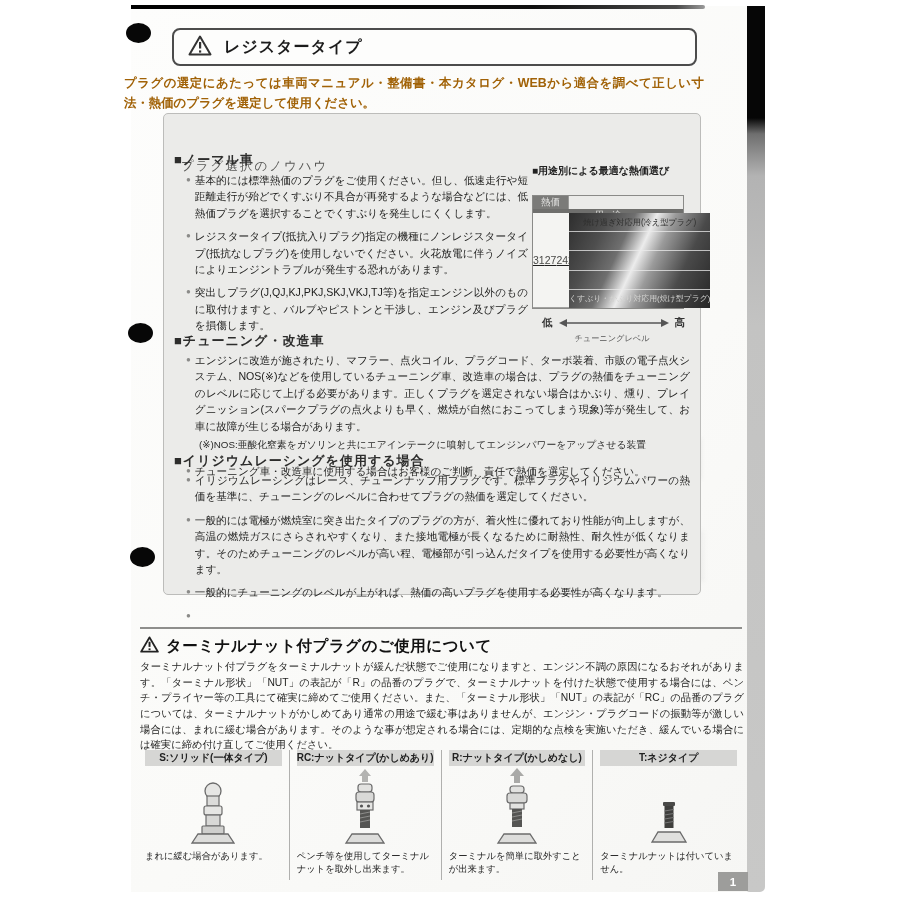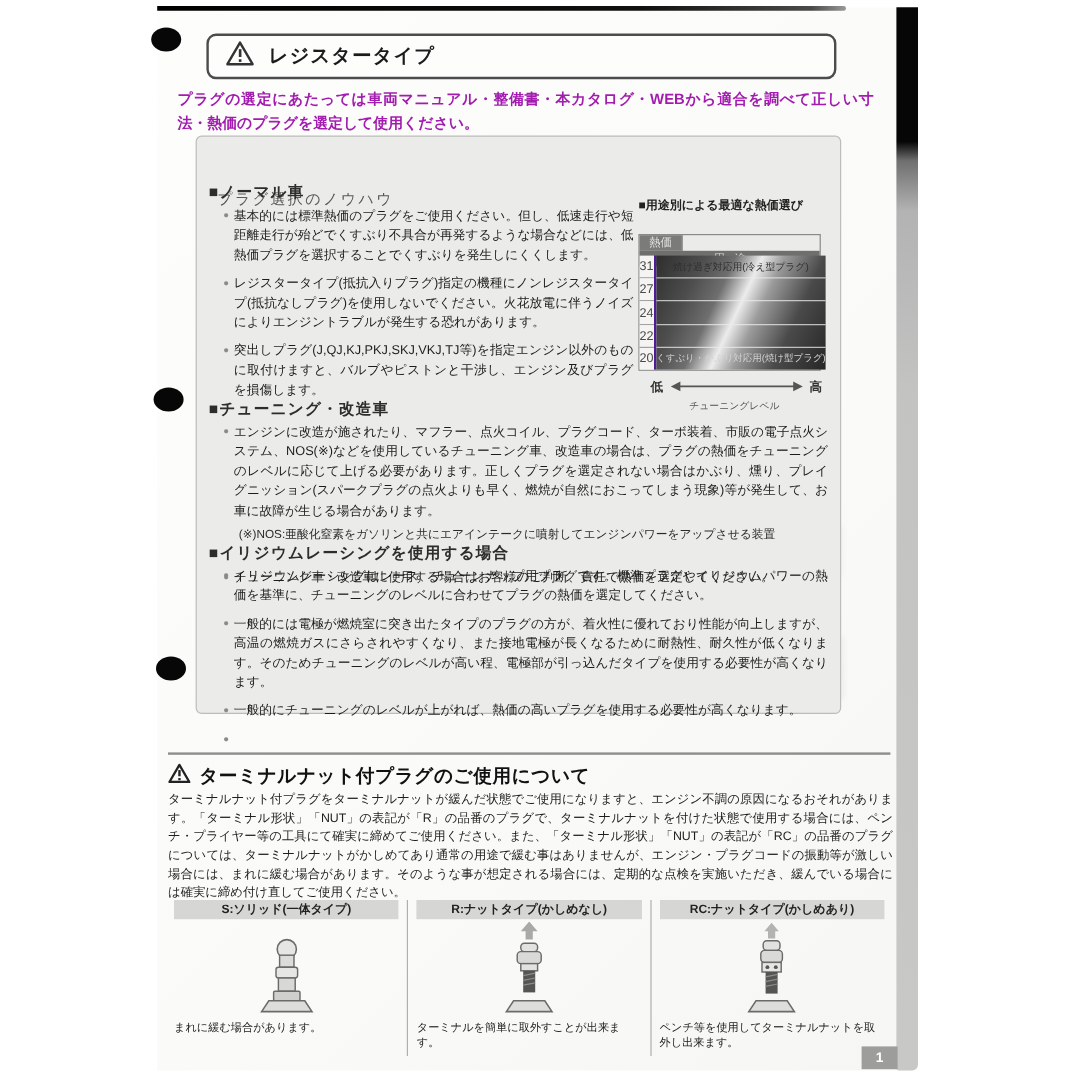--- a/index.html
+++ b/index.html
@@ -28,47 +28,47 @@
             background:repeating-linear-gradient(90deg,#777 0 8px,transparent 8px 12px); opacity:.07; }
   .bleed3 { left:618px; top:530px; width:86px; height:52px;
             background:linear-gradient(135deg,#888,#bbb 50%,#999); opacity:.10; }
 
   
   .warn-box { position:absolute; left:172px; top:28px; width:525px; height:38px;
               border:2px solid #4c4c4c; border-radius:8px; background:#fdfdfc;
               display:flex; align-items:center; padding-left:14px; gap:12px; }
   .warn-title { font-size:16px; font-weight:bold; color:#1b1b1b; letter-spacing:1px; }
 
-  .intro { position:absolute; left:148px; top:74px; width:580px;
-           font-size:12.4px; font-weight:bold; line-height:1.6; color:#a21caf; text-align:justify; }
+  .intro { position:absolute; left:124px; top:74px; width:580px;
+           font-size:12.4px; font-weight:bold; line-height:1.6; color:#a16207; text-align:justify; }
 
   
   .knowhow { position:absolute; left:163px; top:113px; width:538px; height:482px;
              background:#ebebe9; border:1px solid #bcbcba; border-radius:5px; }
   .kh-title { position:absolute; left:17px; top:12px; font-size:12.5px; color:#585856; letter-spacing:2px;margin-top:32px; }
   .kh-sec { position:absolute; font-size:13px; font-weight:bold; color:#2d2d2c; letter-spacing:1px; }
   .sec1 { left:10px; top:37px; } .sec2 { left:10px; top:218px; } .sec3 { left:10px; top:338px; }
   .kh-list { position:absolute; }
   .list1 { left:22px; top:58px;  width:342px; }
   .list2 { left:22px; top:238px; width:504px; }
   .list3 { left:22px; top:358px; width:504px; }
   .bullet { display:flex; gap:4px; margin-bottom:7px; }
   .bullet .dot { font-size:8px; color:#8b8b89; line-height:1; margin-top:4px; flex:0 0 auto; }
   .bullet .btxt { font-size:10.6px; line-height:1.55; color:#1c1c1b; text-align:justify; word-break:break-all; }
-  .kh-note { margin:-2px 0 21px 13px; font-size:9.8px; color:#2a2a29; }
+  .kh-note { margin:-2px 0 11px 13px; font-size:9.8px; color:#2a2a29; }
 
   
   .heat-block { position:absolute; left:368px; top:50px; width:160px; }
   .ht-title { font-size:10px; font-weight:bold; color:#222; white-space:nowrap; margin-bottom:17px; }
   .ht-grid { width:152px; border:1px solid #8a8a88; }
   .ht-header { display:flex; height:17px;flex-direction:column; }
   .ht-hc1 { width:36px; background:#7b7b79; color:#e3e3e1; font-size:9.5px; display:flex; align-items:center; justify-content:center; border-right:1px solid #9a9a98; }
   .ht-hc2 { flex:1; background:#6f6f6d; color:#d5d5d3; font-size:9.5px; letter-spacing:8px; text-indent:8px; display:flex; align-items:center; justify-content:center; }
   .ht-body { display:flex; height:95px; }
-  .ht-nums { width:36px; display:flex; flex-direction:column; border-right:2px solid #4c1d95; }
+  .ht-nums { width:36px; display:flex; flex-direction:row; border-right:2px solid #4c1d95;text-decoration:underline; }
   .ht-num { flex:1; background:#f4f4f2; border-bottom:1px solid #a2a2a0; font-size:10.5px; color:#4a4a48;
             display:flex; align-items:center; justify-content:center; }
   .ht-num:last-child { border-bottom:none; }
   .ht-usage { flex:1; display:flex; flex-direction:column;
               background:linear-gradient(115deg,#2e2e2e 0%,#4e4e4e 22%,#6f6f6f 36%,#ececec 48%,#9b9b9b 58%,#4a4a4a 76%,#262626 100%); }
   .ht-urow { flex:1; border-bottom:1px solid rgba(235,235,235,.75); display:flex; align-items:center; justify-content:center; }
   .ht-urow:last-child { border-bottom:none;justify-content:center; }
   .ht-utop { font-size:8.2px; color:#2f2f2e; white-space:nowrap; }
   .ht-ubottom { font-size:7.9px; color:#d2d2d0; white-space:nowrap; }
   .ht-axis { width:160px; margin-top:5px; }
@@ -239,57 +239,72 @@
           <rect x="22" y="26" width="18" height="9" rx="2" fill="#e6e6e4" stroke="#6b6b6b" stroke-width="1.2"></rect>
           <rect x="24" y="35" width="14" height="11" fill="#d8d8d6" stroke="#6b6b6b" stroke-width="1.2"></rect>
           <rect x="20" y="46" width="22" height="8" rx="1" fill="#cfcfcd" stroke="#6b6b6b" stroke-width="1.2"></rect>
           <polygon points="10,63 52,63 46,54 16,54" fill="#dddddb" stroke="#6b6b6b" stroke-width="1.3"></polygon>
         </svg>
       </div>
       <div class="dcap">まれに緩む場合があります。</div>
     </div>
 
     <div class="dcol">
-      <div class="dhead">R:ナットタイプ(かしめなし)</div>
-      <div class="dillus">
-        <svg width="62" height="78" viewBox="0 0 62 78">
-          <polygon points="31,0 38,8 34,8 34,15 28,15 28,8 24,8" fill="#a9a9a7"></polygon>
-          <rect x="24" y="18" width="14" height="7" rx="3" fill="#e2e2e0" stroke="#6b6b6b" stroke-width="1.2"></rect>
-          <rect x="21" y="25" width="20" height="10" rx="3" fill="#d9d9d7" stroke="#6b6b6b" stroke-width="1.2"></rect>
-          <rect x="24" y="35" width="14" height="6" fill="#e2e2e0" stroke="#6b6b6b" stroke-width="1.2"></rect>
-          <rect x="26" y="41" width="10" height="18" fill="#555553"></rect>
-          <line x1="26" y1="45" x2="36" y2="43" stroke="#8d8d8b" stroke-width="1"></line>
-          <line x1="26" y1="49" x2="36" y2="47" stroke="#8d8d8b" stroke-width="1"></line>
-          <line x1="26" y1="53" x2="36" y2="51" stroke="#8d8d8b" stroke-width="1"></line>
-          <polygon points="12,75 50,75 44,66 18,66" fill="#dddddb" stroke="#6b6b6b" stroke-width="1.3"></polygon>
-        </svg>
-      </div>
-      <div class="dcap">ターミナルを簡単に取外すことが出来ます。</div>
-    </div>
-
-    <div class="dcol">
       <div class="dhead">RC:ナットタイプ(かしめあり)</div>
       <div class="dillus">
         <svg width="62" height="78" viewBox="0 0 62 78">
           <polygon points="31,1 37,8 34,8 34,14 28,14 28,8 25,8" fill="#b3b3b1"></polygon>
           <rect x="24" y="16" width="14" height="8" rx="3" fill="#e2e2e0" stroke="#6b6b6b" stroke-width="1.2"></rect>
           <rect x="22" y="24" width="18" height="10" rx="3" fill="#d9d9d7" stroke="#6b6b6b" stroke-width="1.2"></rect>
           <rect x="23" y="34" width="16" height="8" fill="#e6e6e4" stroke="#6b6b6b" stroke-width="1.2"></rect>
           <circle cx="27.5" cy="38" r="1.6" fill="#555"></circle>
           <circle cx="34.5" cy="38" r="1.6" fill="#555"></circle>
           <rect x="26" y="42" width="10" height="18" fill="#555553"></rect>
           <line x1="26" y1="46" x2="36" y2="44" stroke="#8d8d8b" stroke-width="1"></line>
           <line x1="26" y1="50" x2="36" y2="48" stroke="#8d8d8b" stroke-width="1"></line>
           <line x1="26" y1="54" x2="36" y2="52" stroke="#8d8d8b" stroke-width="1"></line>
           <polygon points="12,75 50,75 44,66 18,66" fill="#dddddb" stroke="#6b6b6b" stroke-width="1.3"></polygon>
         </svg>
       </div>
       <div class="dcap">ペンチ等を使用してターミナルナットを取外し出来ます。</div>
     </div>
 
+    <div class="dcol">
+      <div class="dhead">R:ナットタイプ(かしめなし)</div>
+      <div class="dillus">
+        <svg width="62" height="78" viewBox="0 0 62 78">
+          <polygon points="31,0 38,8 34,8 34,15 28,15 28,8 24,8" fill="#a9a9a7"></polygon>
+          <rect x="24" y="18" width="14" height="7" rx="3" fill="#e2e2e0" stroke="#6b6b6b" stroke-width="1.2"></rect>
+          <rect x="21" y="25" width="20" height="10" rx="3" fill="#d9d9d7" stroke="#6b6b6b" stroke-width="1.2"></rect>
+          <rect x="24" y="35" width="14" height="6" fill="#e2e2e0" stroke="#6b6b6b" stroke-width="1.2"></rect>
+          <rect x="26" y="41" width="10" height="18" fill="#555553"></rect>
+          <line x1="26" y1="45" x2="36" y2="43" stroke="#8d8d8b" stroke-width="1"></line>
+          <line x1="26" y1="49" x2="36" y2="47" stroke="#8d8d8b" stroke-width="1"></line>
+          <line x1="26" y1="53" x2="36" y2="51" stroke="#8d8d8b" stroke-width="1"></line>
+          <polygon points="12,75 50,75 44,66 18,66" fill="#dddddb" stroke="#6b6b6b" stroke-width="1.3"></polygon>
+        </svg>
+      </div>
+      <div class="dcap">ターミナルを簡単に取外すことが出来ます。</div>
+    </div>
+
+    <div class="dcol">
+      <div class="dhead">T:ネジタイプ</div>
+      <div class="dillus">
+        <svg width="62" height="46" viewBox="0 0 62 46">
+          <rect x="25" y="2" width="12" height="4" rx="1" fill="#4a4a48"></rect>
+          <rect x="26.5" y="6" width="9" height="22" fill="#3f3f3d"></rect>
+          <line x1="26.5" y1="11" x2="35.5" y2="9.5" stroke="#777" stroke-width="1"></line>
+          <line x1="26.5" y1="15" x2="35.5" y2="13.5" stroke="#777" stroke-width="1"></line>
+          <line x1="26.5" y1="19" x2="35.5" y2="17.5" stroke="#777" stroke-width="1"></line>
+          <line x1="26.5" y1="23" x2="35.5" y2="21.5" stroke="#777" stroke-width="1"></line>
+          <polygon points="14,42 48,42 42,32 20,32" fill="#e0e0de" stroke="#6b6b6b" stroke-width="1.3"></polygon>
+        </svg>
+      </div>
+      <div class="dcap">ターミナルナットは付いていません。</div>
+    </div>
   </div>
 
   <div class="pagenum">1</div>
 
   <div class="hole hole1"></div>
   <div class="hole hole2"></div>
   <div class="hole hole3"></div>
 </div>
 
 </body></html>

